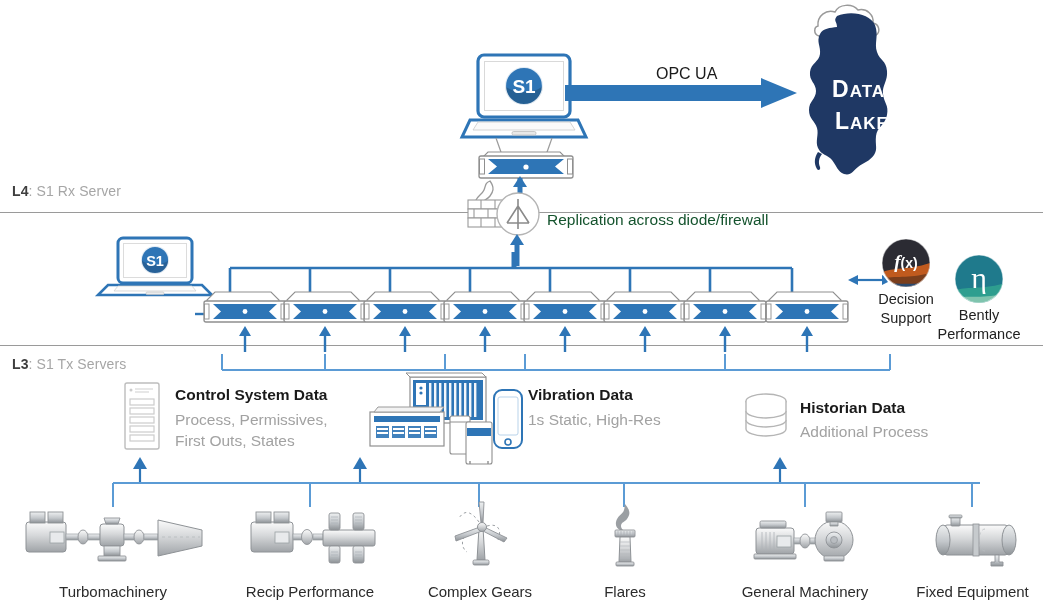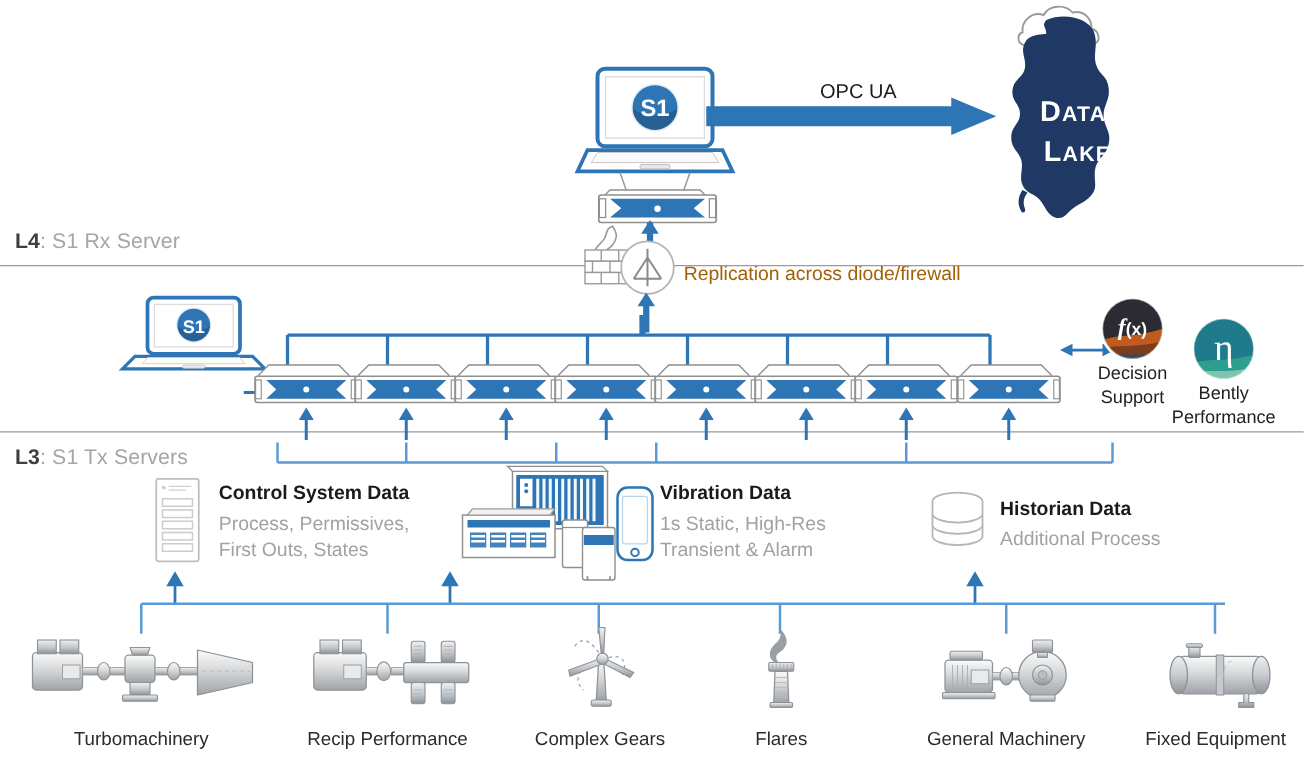--- a/index.html
+++ b/index.html
@@ -14,21 +14,21 @@
   #stage { position: absolute; left: 0; top: 0; width: 1043px; height: 613px; }
   .abs { position: absolute; }
 
   
   .level-rule {
     position: absolute; left: 0; width: 1043px; height: 1px;
     background: #9a9a9a;
   }
   .level-label {
     position: absolute;
-    font-size: 17px;
+    font-size: 14px;
     color: #a6a6a6;
     white-space: nowrap;
     letter-spacing: .1px;
   }
   .level-label b { color: #3f3f3f; font-weight: bold; }
 
   
   .grp-title {
     position: absolute;
     font-size: 15.5px;
@@ -140,21 +140,21 @@
     <g stroke="#9a9a9a" stroke-width="1.1" fill="#ffffff">
       <rect x="6" y="22" width="40" height="9"></rect>
       <rect x="6" y="31" width="40" height="9"></rect>
       <rect x="6" y="40" width="40" height="9"></rect>
       <path d="M19 22 v9 M33 22 v9 M12 31 v9 M26 31 v9 M40 31 v9 M19 40 v9 M33 40 v9"></path>
     </g>
 
     <circle cx="56" cy="36" r="21" fill="#ffffff" stroke="#b4b4b4" stroke-width="1.4"></circle>
     <path d="M56 21 v30 M45 45 h22 M45 45 L56 28 L67 45" fill="none" stroke="#8a8a8a" stroke-width="1.6"></path>
   </svg>
-  <div class="plain-label" style="left:547px; top:211px; font-size:15.5px; color:#a16207;">Replication across diode/firewall</div>
+  <div class="plain-label" style="left:547px; top:211px; font-size:15.5px; color:#14532d;">Replication across diode/firewall</div>
 
   <svg class="abs" style="left:196px; top:262px;" width="630" height="48" viewBox="0 0 630 48">
     <path d="M34 6 H596" stroke="#2E75B6" stroke-width="2.6" fill="none"></path>
     <path d="M34 6 V44 M114 6 V44 M194 6 V44 M274 6 V44 M354 6 V44 M434 6 V44 M514 6 V44 M596 6 V44" stroke="#2E75B6" stroke-width="2.6" fill="none"></path>
 
     <path d="M318 6 V-10" stroke="#2E75B6" stroke-width="5" fill="none"></path>
   </svg>
   <svg class="abs" style="left:508px; top:234px;" width="18" height="32" viewBox="0 0 18 32">
     <path d="M9 32 V6" stroke="#2E75B6" stroke-width="5" fill="none"></path>
     <path d="M9 0 L16 11 L2 11 z" fill="#2E75B6"></path>
@@ -386,21 +386,20 @@
     <rect x="101" y="56" width="24" height="8" fill="#2E75B6"></rect>
     <path d="M104 92 v-3 M122 92 v-3" stroke="#8f8f8f" stroke-width="1.4"></path>
 
     <rect x="128" y="18" width="28" height="58" rx="8" fill="#ffffff" stroke="#2E75B6" stroke-width="2"></rect>
     <rect x="132" y="25" width="20" height="38" rx="2" fill="#ffffff" stroke="#b9d3ea" stroke-width="1"></rect>
     <circle cx="142" cy="70" r="3" fill="none" stroke="#2E75B6" stroke-width="1.6"></circle>
   </svg>
   <div class="grp-title" style="left:528px; top:386px;">Vibration Data</div>
   <div class="grp-sub" style="left:528px; top:409px;">
     <div>1s Static, High-Res</div>
-    <div>Transient &amp; Alarm</div>
   </div>
 
   <svg class="abs" style="left:742px; top:392px;" width="48" height="52" viewBox="0 0 48 52">
     <g fill="#ffffff" stroke="#b5b5b5" stroke-width="1.4">
       <ellipse cx="24" cy="9" rx="20" ry="7"></ellipse>
       <path d="M4 9 v28 a20 7 0 0 0 40 0 V9"></path>
       <path d="M4 19 a20 7 0 0 0 40 0"></path>
       <path d="M4 28 a20 7 0 0 0 40 0"></path>
     </g>
   </svg>

